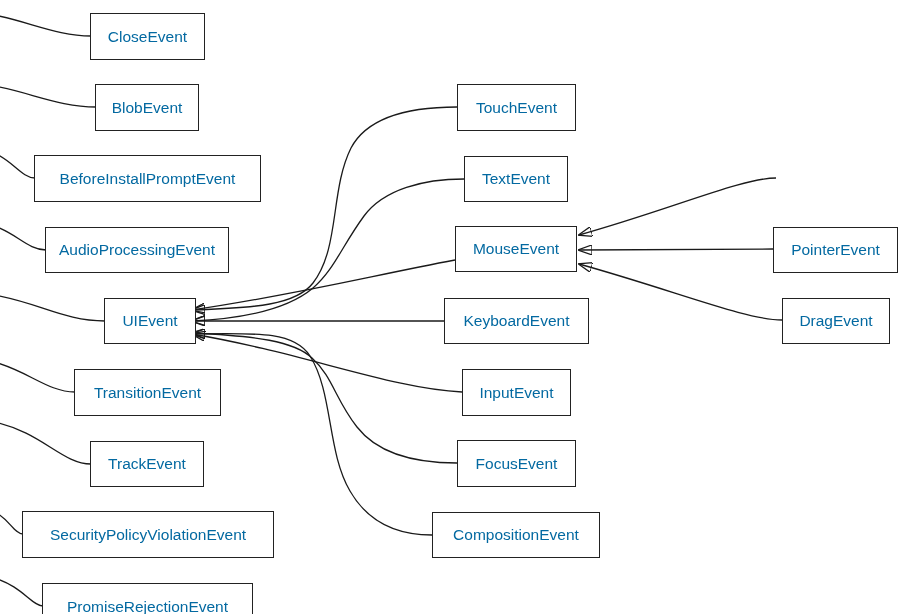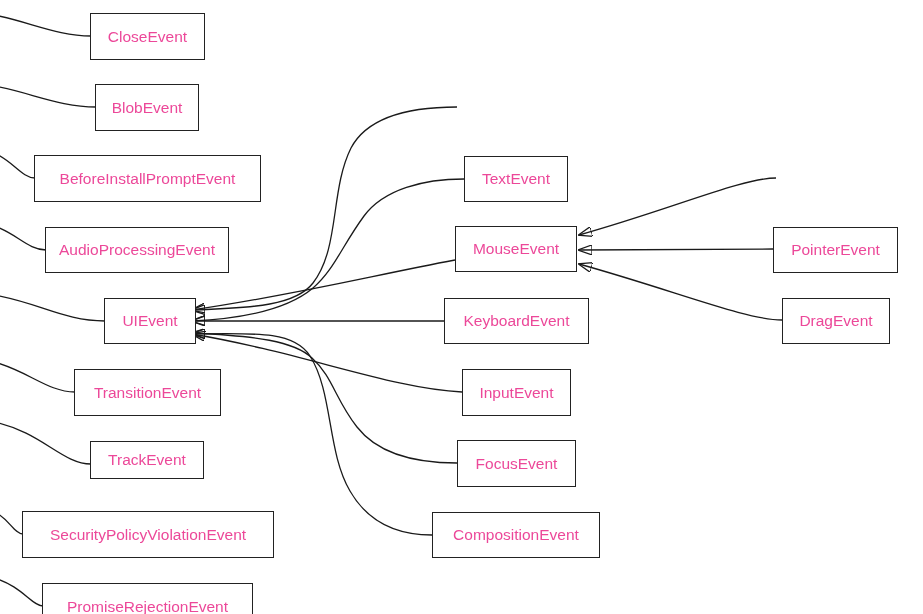--- a/index.html
+++ b/index.html
@@ -31,21 +31,21 @@
     position: absolute;
     box-sizing: border-box;
     background: #ffffff;
     border: 1.5px solid #222222;
     display: flex;
     align-items: center;
     justify-content: center;
   }
   .node span {
     font-size: 15.5px;
-    color: #ec4899;
+    color: #0369a1;
     white-space: nowrap;
     line-height: 1;
   }
 </style>
 </head>
 <body>
 
 <div class="canvas">
 
   <svg class="edges-layer" width="923" height="614" viewBox="0 0 923 614" xmlns="http://www.w3.org/2000/svg">
@@ -89,30 +89,33 @@
   </div>
   <div class="node" style="left:45px;top:227px;width:184px;height:46px">
     <span>AudioProcessingEvent</span>
   </div>
   <div class="node" style="left:104px;top:298px;width:92px;height:46px">
     <span>UIEvent</span>
   </div>
   <div class="node" style="left:74px;top:369px;width:147px;height:47px">
     <span>TransitionEvent</span>
   </div>
-  <div class="node" style="left:90px;top:441px;width:114px;height:38px">
+  <div class="node" style="left:90px;top:441px;width:114px;height:46px">
     <span>TrackEvent</span>
   </div>
   <div class="node" style="left:22px;top:511px;width:252px;height:47px">
     <span>SecurityPolicyViolationEvent</span>
   </div>
   <div class="node" style="left:42px;top:583px;width:211px;height:47px">
     <span>PromiseRejectionEvent</span>
   </div>
 
+  <div class="node" style="left:457px;top:84px;width:119px;height:47px">
+    <span>TouchEvent</span>
+  </div>
   <div class="node" style="left:464px;top:156px;width:104px;height:46px">
     <span>TextEvent</span>
   </div>
   <div class="node" style="left:455px;top:226px;width:122px;height:46px">
     <span>MouseEvent</span>
   </div>
   <div class="node" style="left:444px;top:298px;width:145px;height:46px">
     <span>KeyboardEvent</span>
   </div>
   <div class="node" style="left:462px;top:369px;width:109px;height:47px">

